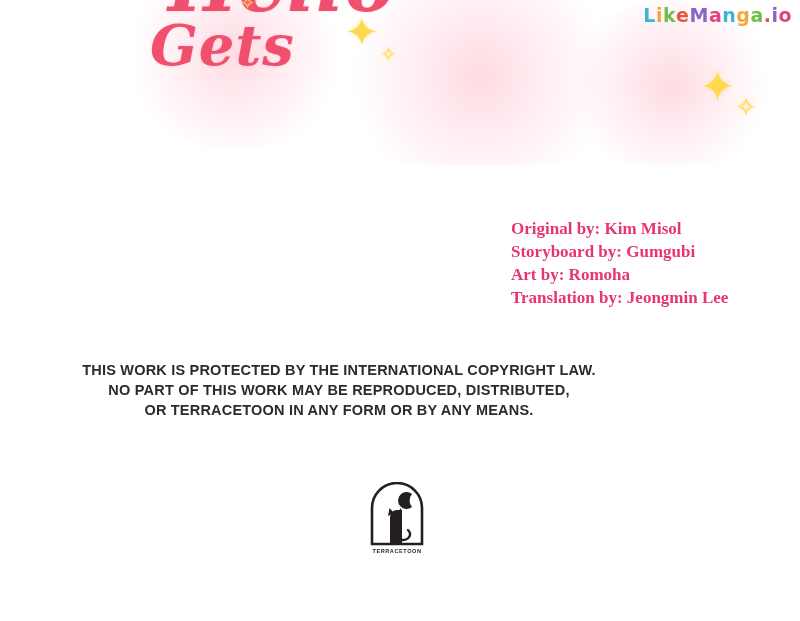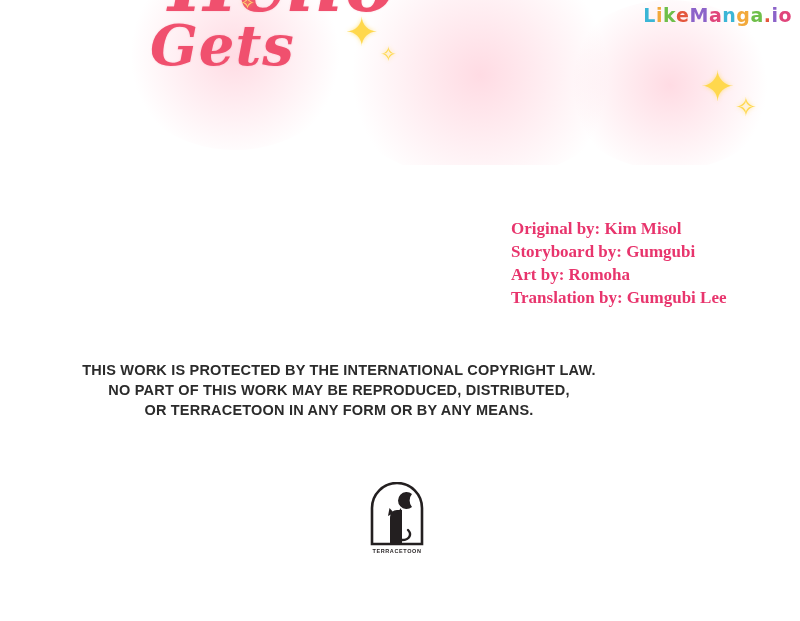--- a/index.html
+++ b/index.html
@@ -186,21 +186,21 @@
   </div>
 
   <div class="watermark">
     <span class="wm1">L</span><span class="wm2">i</span><span class="wm3">k</span><span class="wm4">e</span><span class="wm5">M</span><span class="wm6">a</span><span class="wm7">n</span><span class="wm8">g</span><span class="wm9">a</span><span class="wm10">.</span><span class="wm11">i</span><span class="wm12">o</span>
   </div>
 
   <div class="credits">
     <div class="credit-line">Original by: Kim Misol</div>
     <div class="credit-line">Storyboard by: Gumgubi</div>
     <div class="credit-line">Art by: Romoha</div>
-    <div class="credit-line">Translation by: Gumgubi Lee</div>
+    <div class="credit-line">Translation by: Jeongmin Lee</div>
   </div>
 
   <div class="copyright">
     <div class="copyright-line">THIS WORK IS PROTECTED BY THE INTERNATIONAL COPYRIGHT LAW.</div>
     <div class="copyright-line">NO PART OF THIS WORK MAY BE REPRODUCED, DISTRIBUTED,</div>
     <div class="copyright-line">OR TERRACETOON IN ANY FORM OR BY ANY MEANS.</div>
   </div>
 
   <div class="logo">
     <svg width="58" height="66" viewBox="0 0 58 66">

